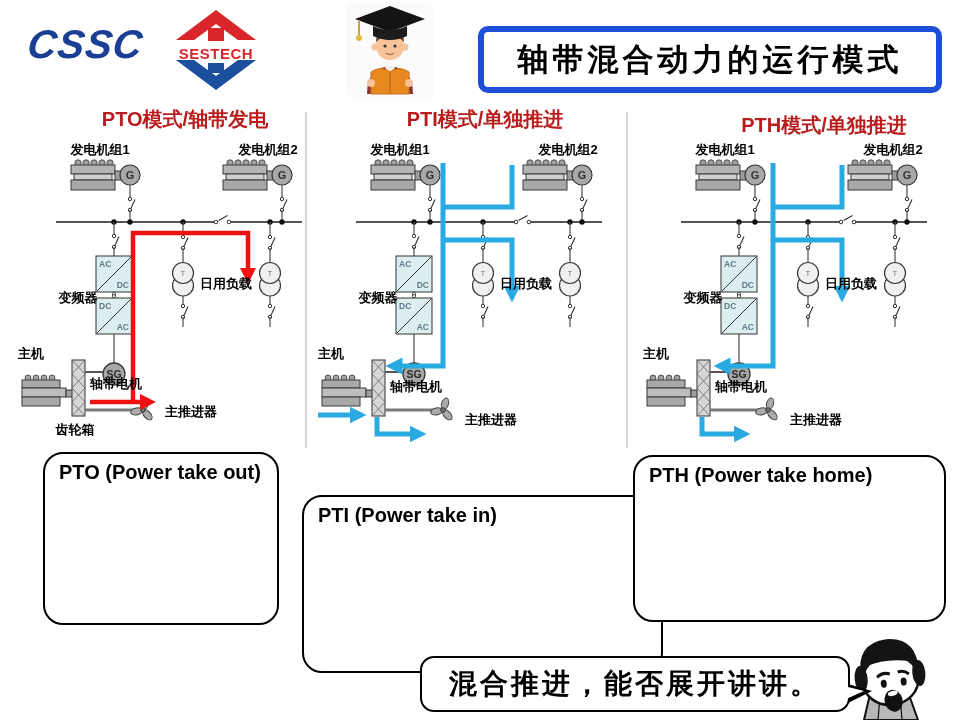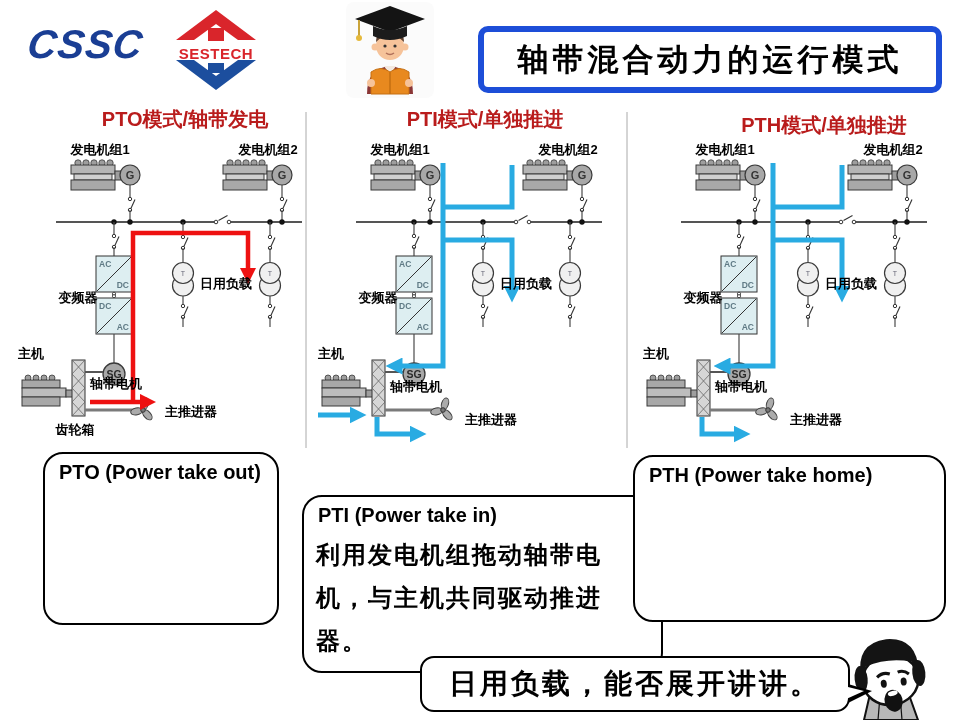--- a/index.html
+++ b/index.html
@@ -280,26 +280,23 @@
 <div class="lbl" style="left:656px;top:345px;">主机</div>
 <div class="lbl" style="left:741px;top:378px;">轴带电机</div>
 <div class="lbl" style="left:816px;top:411px;">主推进器</div>
 
 <div class="descbox" style="left:28px;top:452px;width:236px;height:173px;margin-left:15px;">
   <div class="hd">PTO (Power take out)</div>
 </div>
 
 <div class="descbox" style="left:302px;top:452px;width:361px;height:178px;margin-top:43px;">
   <div class="hd">PTI (Power take in)</div>
-  <div class="bd">利用发电机组拖动轴带电
-机，与主机共同驱动推进
-器。</div>
 </div>
 
 <div class="descbox" style="left:633px;top:455px;width:313px;height:167px;">
   <div class="hd">PTH (Power take home)</div>
 </div>
 
 <div class="bubble">
-  <span>日用负载，能否展开讲讲。</span>
+  <span>混合推进，能否展开讲讲。</span>
   <span class="tail-b"></span>
   <span class="tail-f"></span>
 </div>
 
 </body></html>

